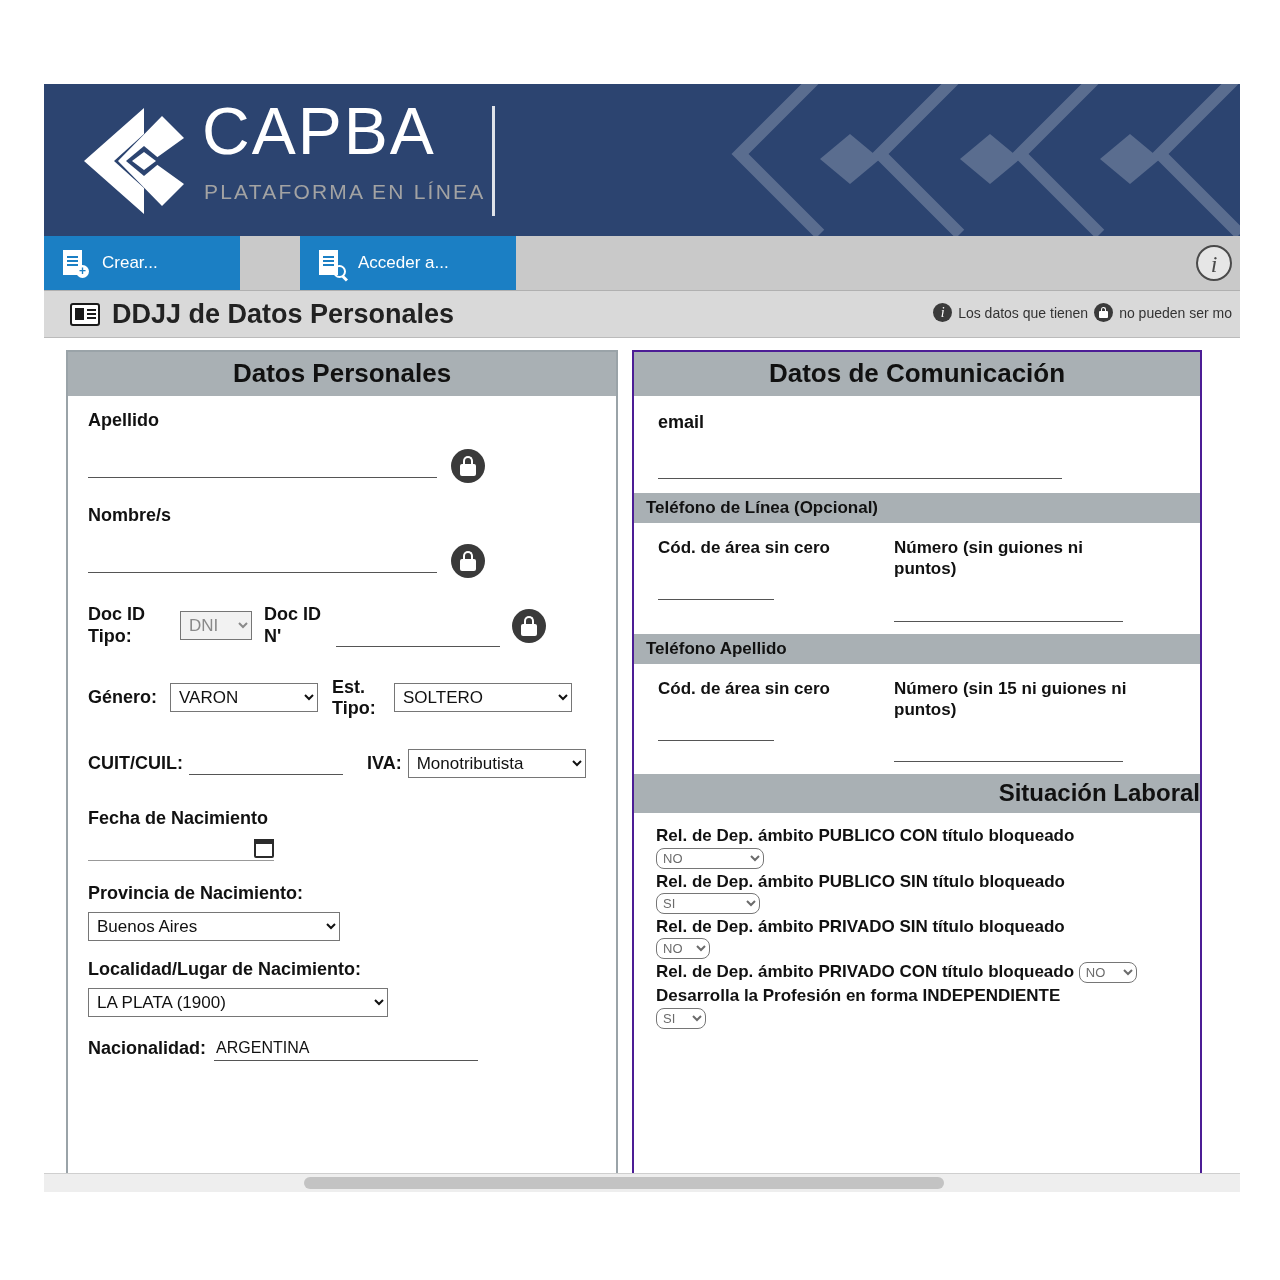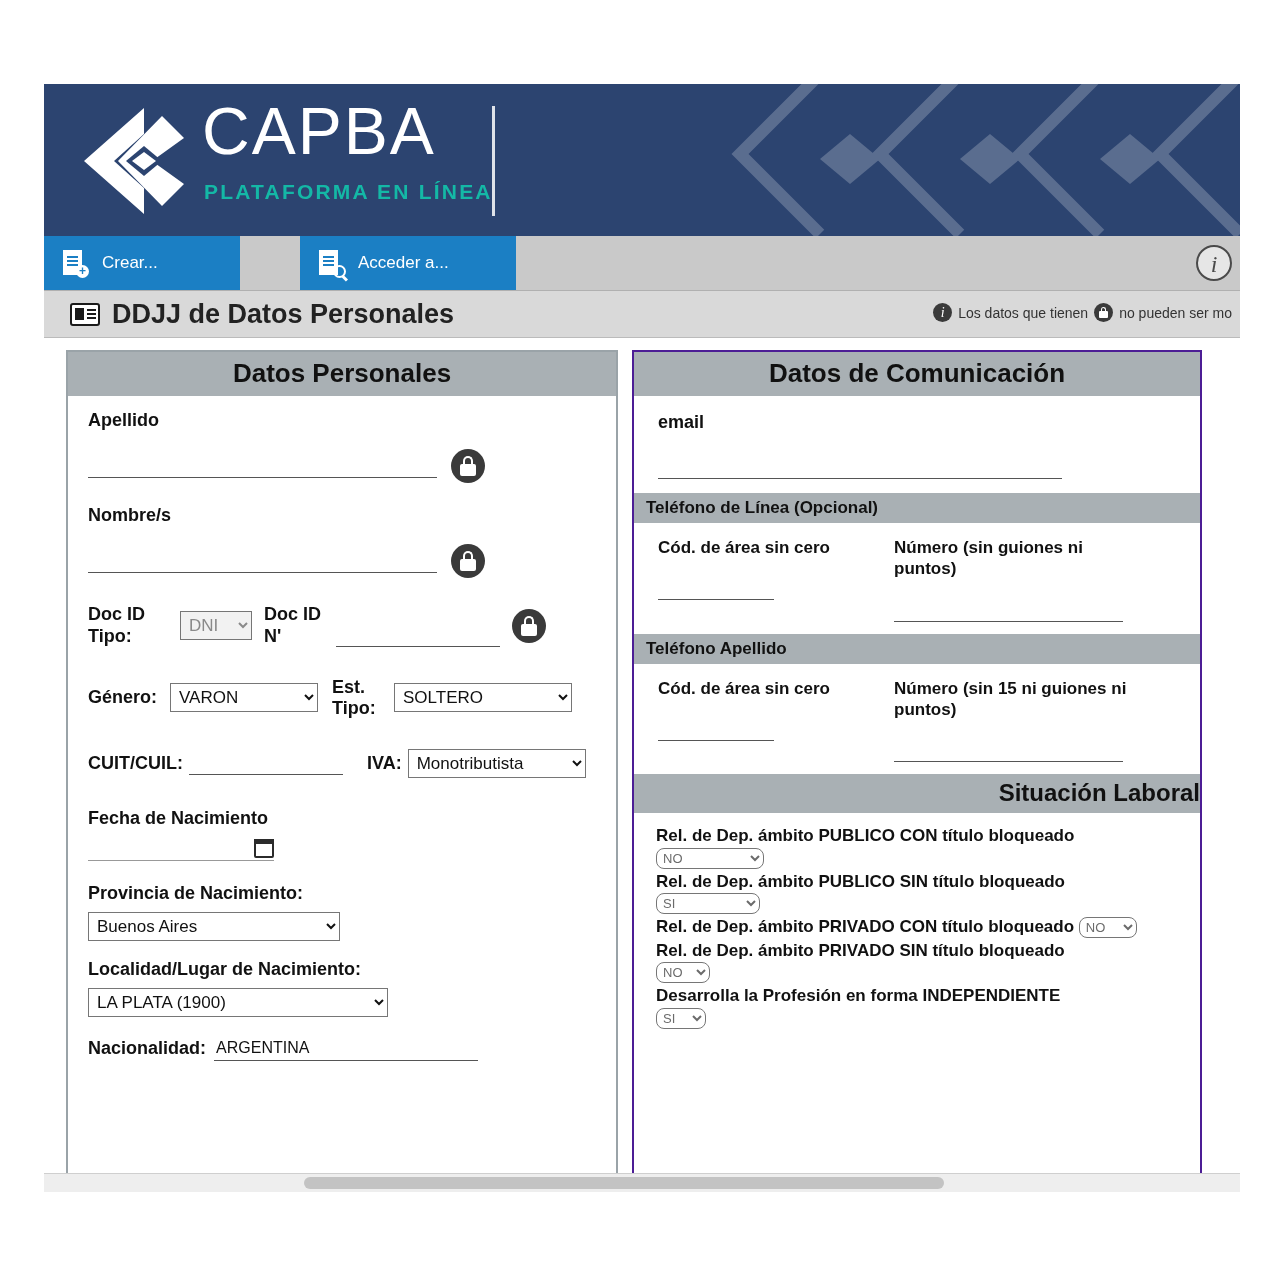--- a/index.html
+++ b/index.html
@@ -50,24 +50,24 @@
     color: #ffffff;
     font-size: 66px;
     font-weight: normal;
     letter-spacing: 2px;
     line-height: 1;
   }
   .brand-sub {
     position: absolute;
     left: 160px;
     top: 96px;
-    color: #14b8a6;
+    color: #a3a3a3;
     font-size: 21px;
     letter-spacing: 2.2px;
-    font-weight: bold;
+    font-weight: normal;
   }
   .brand-divider {
     position: absolute;
     left: 448px;
     top: 22px;
     width: 3px;
     height: 110px;
     background: #ffffff;
     opacity: 0.85;
   }
@@ -568,28 +568,28 @@
             <option>NO</option>
           </select>
         </div>
         <div class="sit-row">
           <span>Rel. de Dep. ámbito PUBLICO SIN título bloqueado</span>
           <select class="sel sel-sm" style="width:104px; display:block;">
             <option>SI</option>
           </select>
         </div>
         <div class="sit-row">
+          <span>Rel. de Dep. ámbito PRIVADO SIN título bloqueado</span>
+          <select class="sel sel-sm" style="width:54px; display:block;">
+            <option>NO</option>
+          </select>
+        </div>
+        <div class="sit-row">
           <span>Rel. de Dep. ámbito PRIVADO CON título bloqueado</span>
           <select class="sel sel-sm" style="width:58px;">
-            <option>NO</option>
-          </select>
-        </div>
-        <div class="sit-row">
-          <span>Rel. de Dep. ámbito PRIVADO SIN título bloqueado</span>
-          <select class="sel sel-sm" style="width:54px; display:block;">
             <option>NO</option>
           </select>
         </div>
         <div class="sit-row">
           <span>Desarrolla la Profesión en forma INDEPENDIENTE</span>
           <select class="sel sel-sm" style="width:50px; display:block;">
             <option>SI</option>
           </select>
         </div>
       </div>

